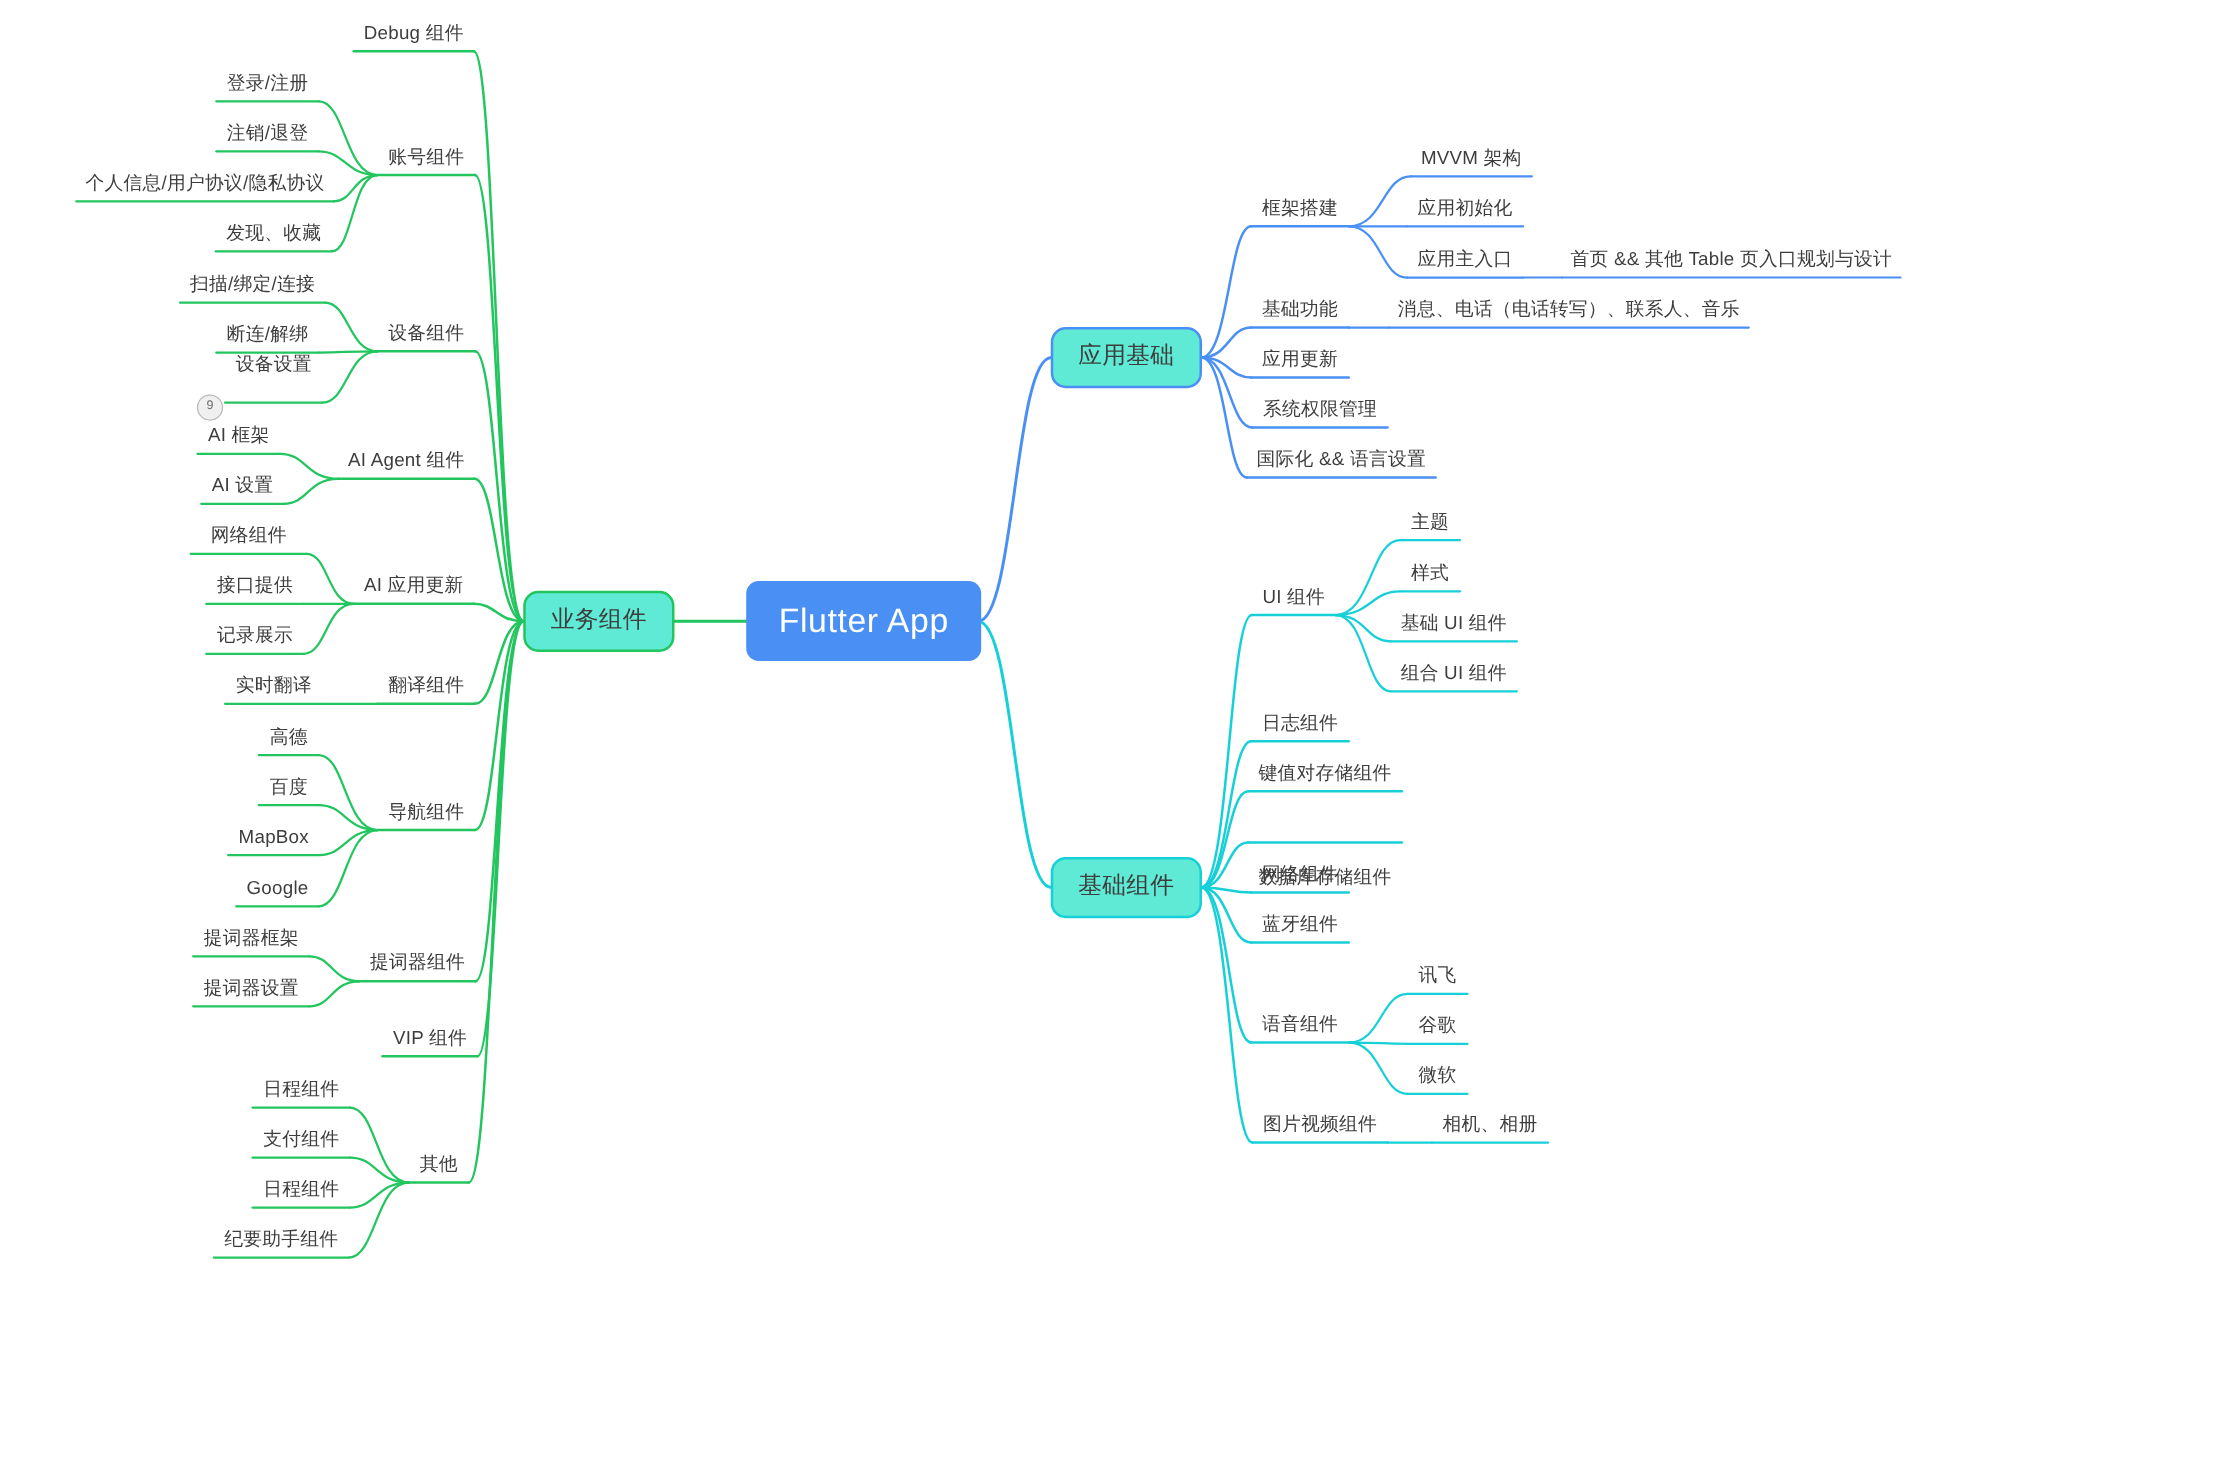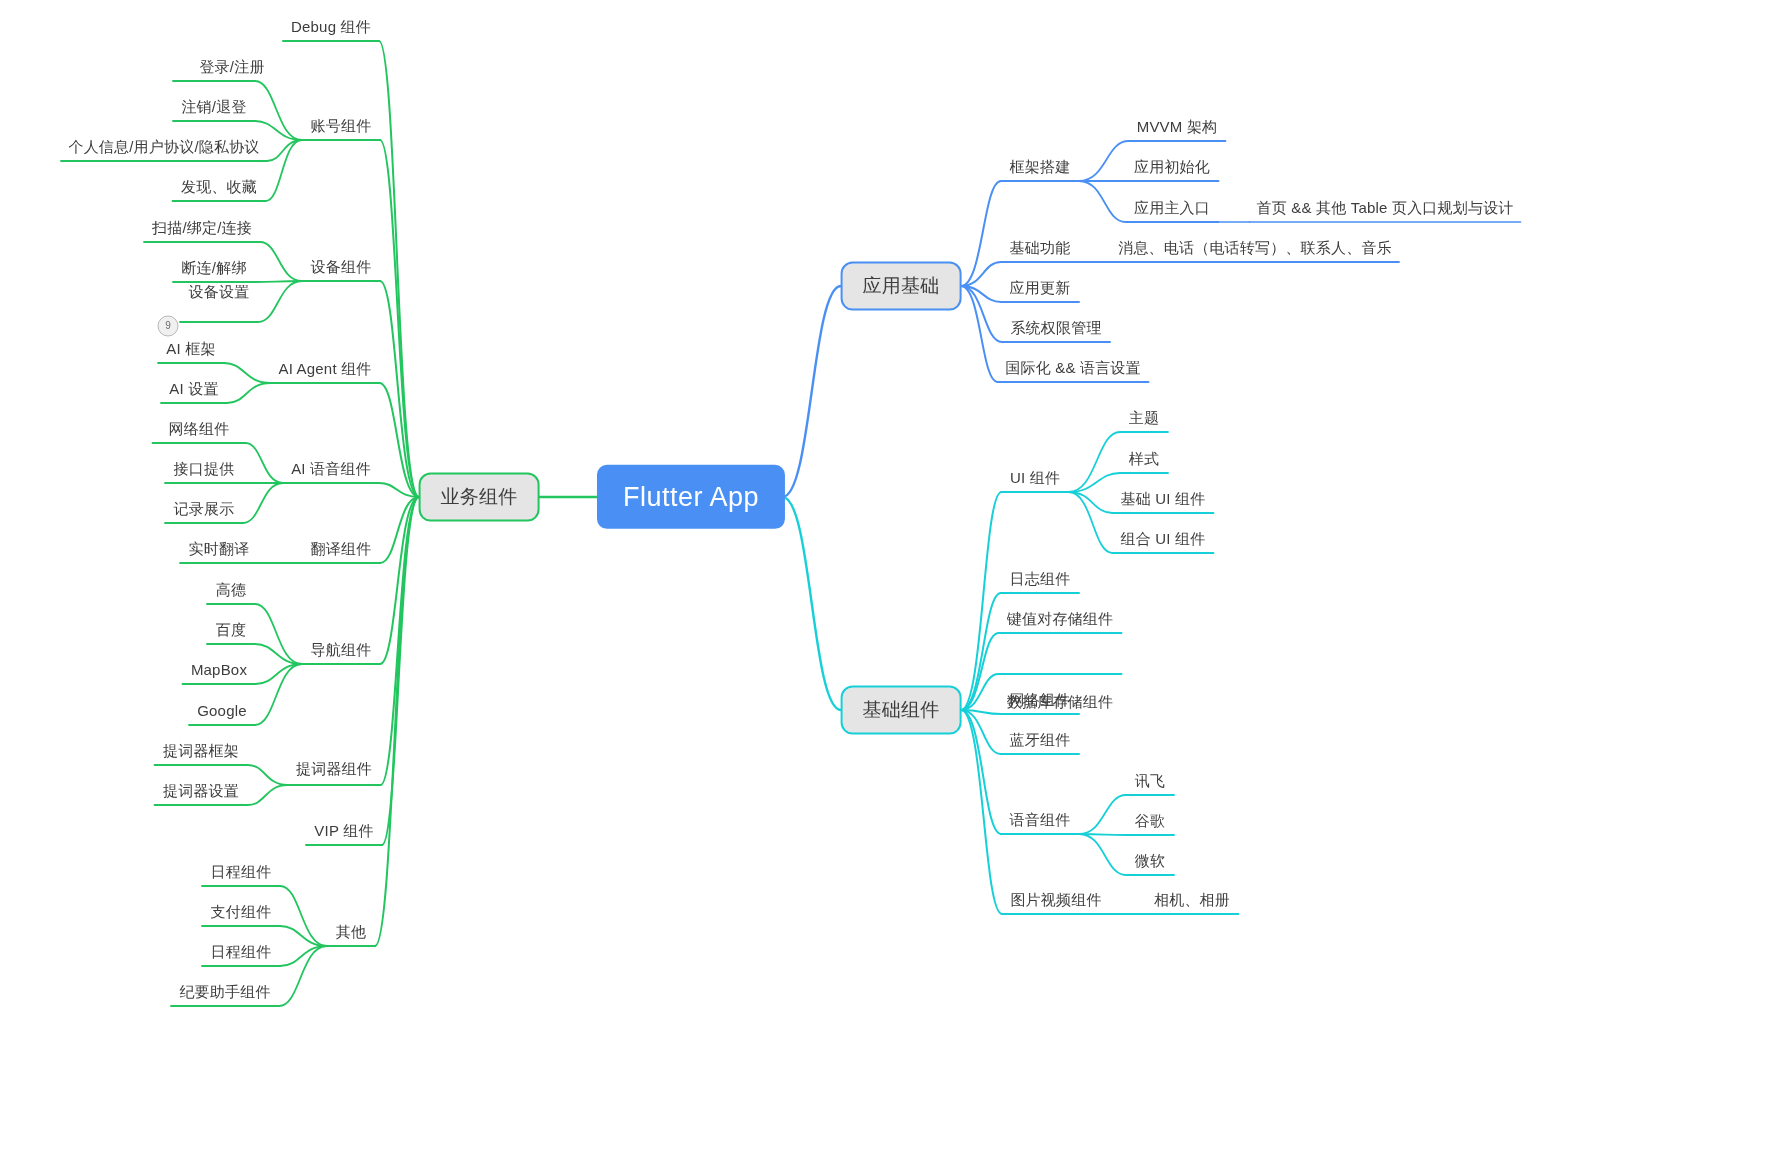--- a/index.html
+++ b/index.html
@@ -5,21 +5,21 @@
   html,body{margin:0;padding:0;background:#ffffff;}
   body{width:1782px;height:1174px;overflow:hidden;
        font-family:"Liberation Sans","DejaVu Sans",sans-serif;}
   #stage{position:relative;width:1782px;height:1174px;background:#fff;}
   #wires{position:absolute;inset:0;width:1782px;height:1174px;}
   .node{position:absolute;white-space:nowrap;color:#3d3d3d;
         font-size:15px;line-height:1.2;letter-spacing:.2px;
         transform:translate(-50%,-50%);}
   .root{background:#4a90f4;color:#fff;font-size:27px;font-weight:400;
         padding:16px 26px;border-radius:10px;letter-spacing:.5px;}
-  .cap{background:#e5e5e5;border:2.5px solid;border-radius:12px;
+  .cap{background:#5eead4;border:2.5px solid;border-radius:12px;
        padding:11px 20px;font-size:19px;color:#3d3d3d;}
   .cap.g{border-color:#22c55e;}
   .cap.b{border-color:#4a90f4;}
   .cap.c{border-color:#16d0d8;}
   .badge{position:absolute;width:19px;height:19px;border-radius:50%;
          background:#f0f0f0;border:1px solid #b8b8b8;color:#6b6b6b;
          font-size:10px;line-height:17px;text-align:center;
          transform:translate(-50%,-50%);}
 </style>
 </head>
@@ -147,33 +147,33 @@
       <path d="M 1002 914 L 1110 914" fill="none" stroke="#16d0d8" stroke-width="2" stroke-linecap="round"></path>
       <path d="M 961 710 C 983.55 710, 983.55 914, 1002 914" fill="none" stroke="#16d0d8" stroke-width="2" stroke-linecap="round"></path>
       <path d="M 1145.5 914 L 1238.5 914" fill="none" stroke="#16d0d8" stroke-width="1.8" stroke-linecap="round"></path>
       <path d="M 1110 914 C 1129.525 914, 1129.525 914, 1145.5 914" fill="none" stroke="#16d0d8" stroke-width="1.8" stroke-linecap="round"></path>
     </svg>
   <div id="labels">
       <div class="node root" style="left: 691px; top: 497px;">Flutter App</div>
       <div class="node cap g" style="left: 479px; top: 497px;">业务组件</div>
       <div class="node" style="left: 331px; top: 27px;">Debug 组件</div>
       <div class="node" style="left: 341px; top: 126px;">账号组件</div>
-      <div class="node" style="left: 214px; top: 67px; margin-left: 18px;">登录/注册</div>
+      <div class="node" style="left: 214px; top: 67px;">登录/注册</div>
       <div class="node" style="left: 214px; top: 107px;">注销/退登</div>
       <div class="node" style="left: 164px; top: 147px;">个人信息/用户协议/隐私协议</div>
       <div class="node" style="left: 219px; top: 187px;">发现、收藏</div>
       <div class="node" style="left: 341px; top: 267px;">设备组件</div>
       <div class="badge" style="left: 168px; top: 326px;">9</div>
       <div class="node" style="left: 202px; top: 228px;">扫描/绑定/连接</div>
       <div class="node" style="left: 214px; top: 268px;">断连/解绑</div>
       <div class="node" style="left: 219px; top: 292px; text-align: right;">设备设置</div>
       <div class="node" style="left: 325px; top: 369px;">AI Agent 组件</div>
       <div class="node" style="left: 191px; top: 349px;">AI 框架</div>
       <div class="node" style="left: 194px; top: 389px;">AI 设置</div>
-      <div class="node" style="left: 331px; top: 469px;">AI 语音组件</div>
+      <div class="node" style="left: 331px; top: 469px;">AI 应用更新</div>
       <div class="node" style="left: 199px; top: 429px;">网络组件</div>
       <div class="node" style="left: 204px; top: 469px;">接口提供</div>
       <div class="node" style="left: 204px; top: 509px;">记录展示</div>
       <div class="node" style="left: 341px; top: 549px;">翻译组件</div>
       <div class="node" style="left: 219px; top: 549px;">实时翻译</div>
       <div class="node" style="left: 341px; top: 650px;">导航组件</div>
       <div class="node" style="left: 231px; top: 590px;">高德</div>
       <div class="node" style="left: 231px; top: 630px;">百度</div>
       <div class="node" style="left: 219px; top: 670px;">MapBox</div>
       <div class="node" style="left: 222px; top: 711px;">Google</div>

